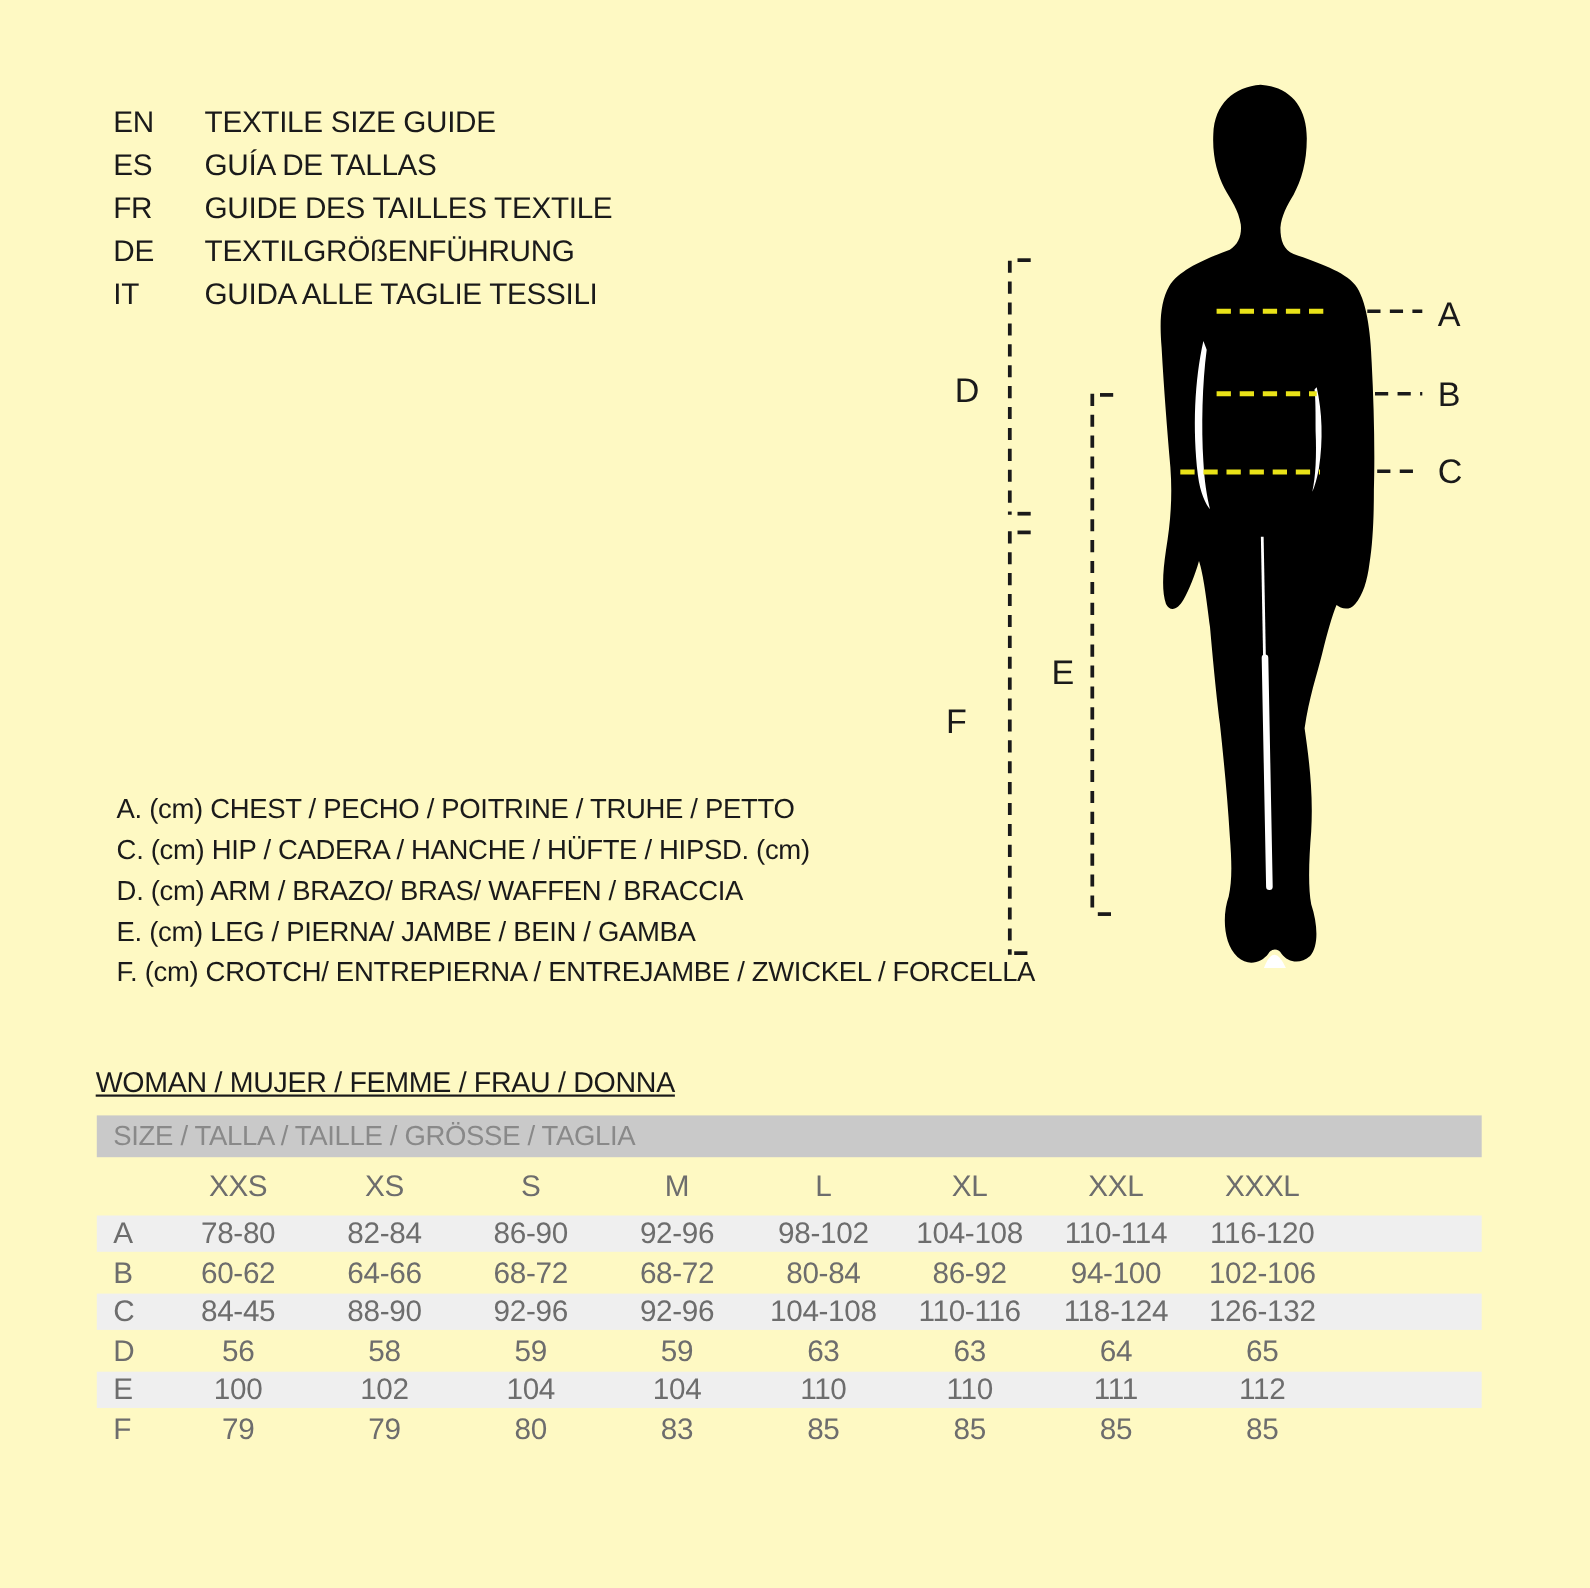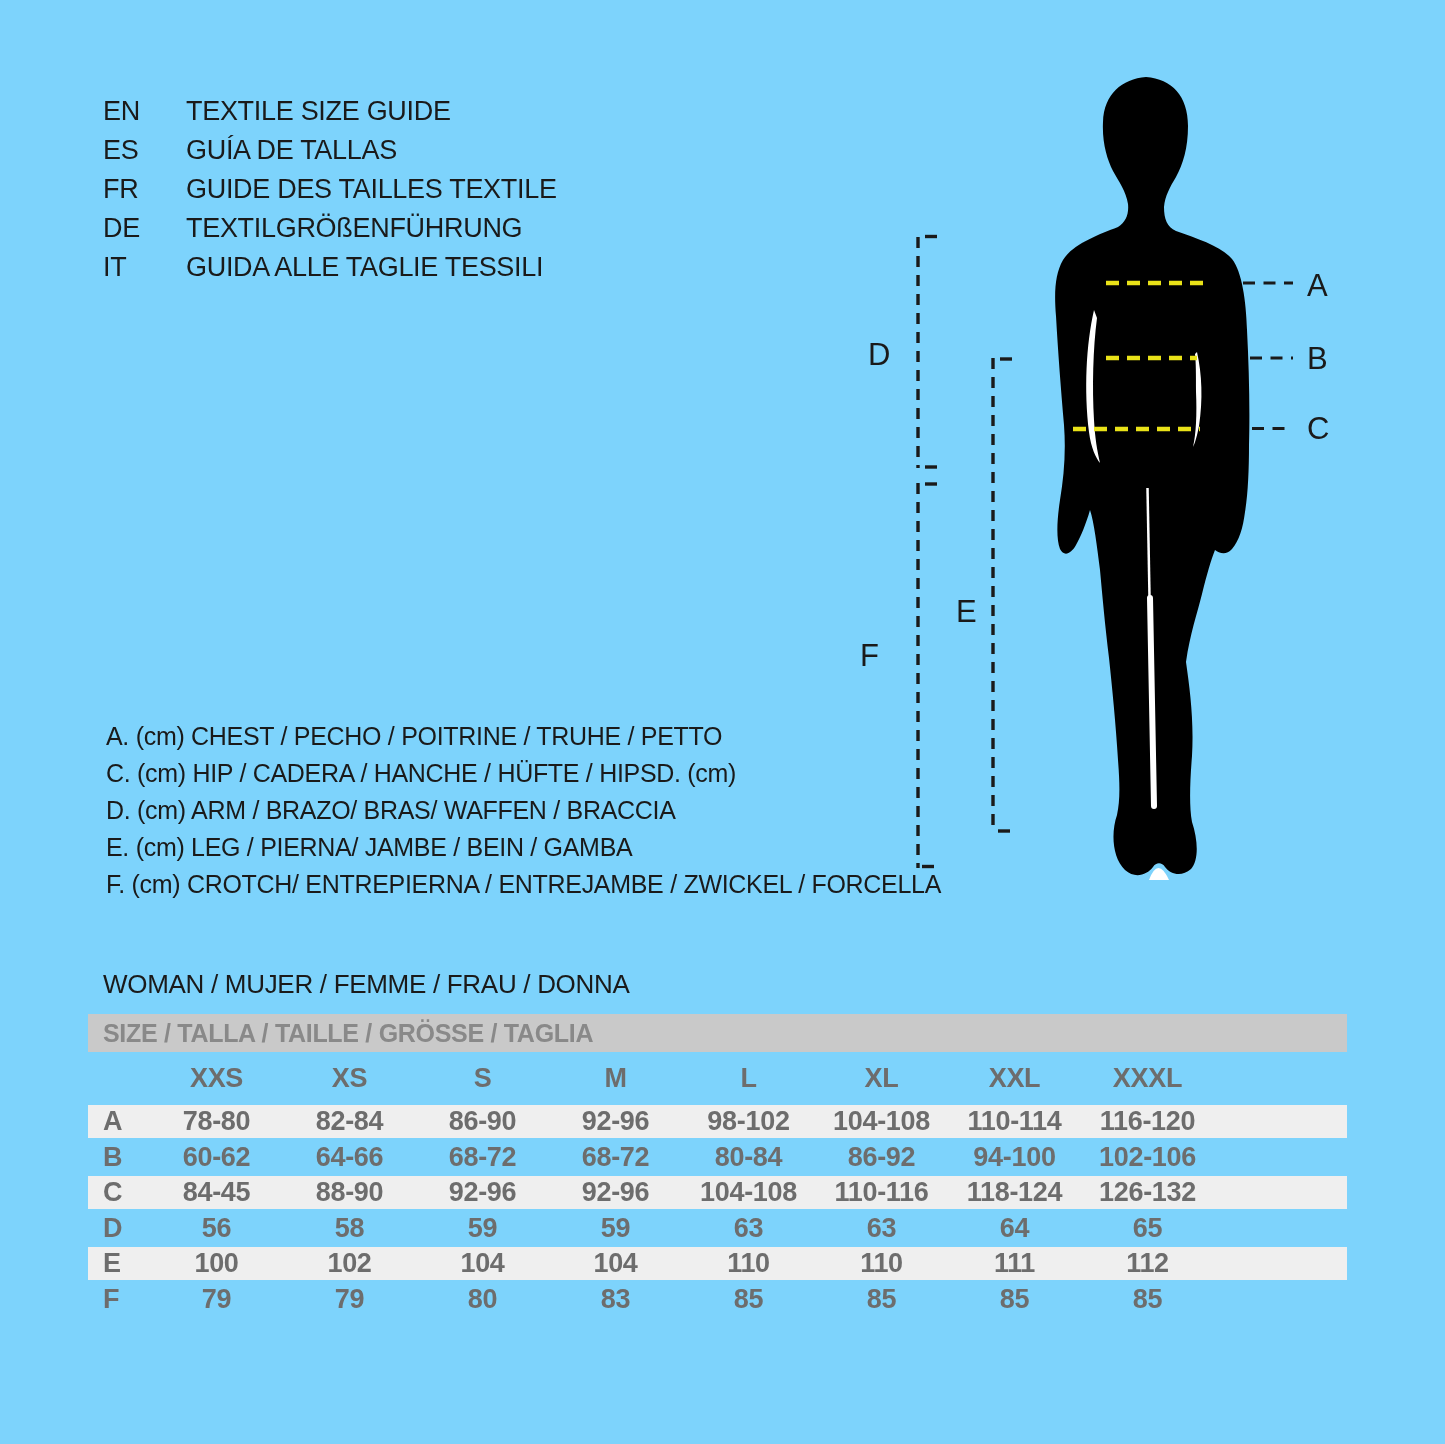--- a/index.html
+++ b/index.html
@@ -1,31 +1,31 @@
 <!DOCTYPE html>
 <html><head>
 <meta charset="utf-8">
 <style>
   html,body { margin:0; padding:0; background:#ffffff; }
   .canvas {
-    position:relative; width:1445px; height:1444px; background:#7dd3fc;
+    position:relative; width:1445px; height:1444px; background:#fef9c3;
     font-family:"Liberation Sans", sans-serif; color:#1a1a1a; overflow:hidden;
   }
   
   .lang-list { position:absolute; left:103px; top:92px; font-size:27px; line-height:39px; letter-spacing:-0.3px; }
   .lang-row { display:flex; }
   .lang-code { width:83px; flex:0 0 83px; }
   
   .figure { position:absolute; left:840px; top:60px; width:540px; height:880px; }
   
   .legend { position:absolute; left:106px; top:718px; font-size:25px; line-height:37px; letter-spacing:-0.3px; white-space:nowrap; }
   
-  .gender-title { position:absolute; left:103px; top:969px; font-size:26px; letter-spacing:-0.3px; }
-  
-  .size-table { position:absolute; left:88px; top:1014px; width:1259px; font-size:27px; color:#6d6d6d; letter-spacing:-0.3px;font-weight:bold; }
+  .gender-title { position:absolute; left:87px; top:969px; font-size:26px; letter-spacing:-0.3px;text-decoration:underline; }
+  
+  .size-table { position:absolute; left:88px; top:1014px; width:1259px; font-size:27px; color:#6d6d6d; letter-spacing:-0.3px; }
   .size-header-bar { height:38px; background:#c9c9c9; color:#898989; font-size:25px; display:flex; align-items:center; padding-left:15px; box-sizing:border-box; }
   .grid-row { display:grid; grid-template-columns:62px repeat(8,133px) 1fr; align-items:center; }
   .sizes-row { height:52px; }
   .data-row { height:35.5px; }
   .data-row.striped { background:linear-gradient(#efefef,#efefef) center / 100% 33px no-repeat; }
   .cell { text-align:center; }
   .row-label { text-align:left; padding-left:15px; }
 </style>
 </head>
 <body>

